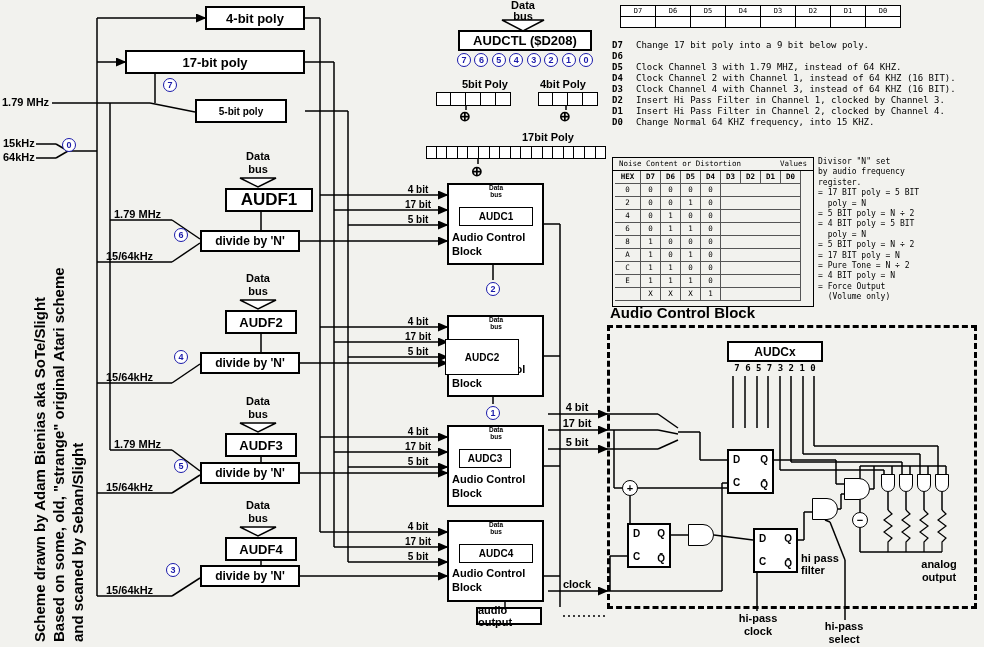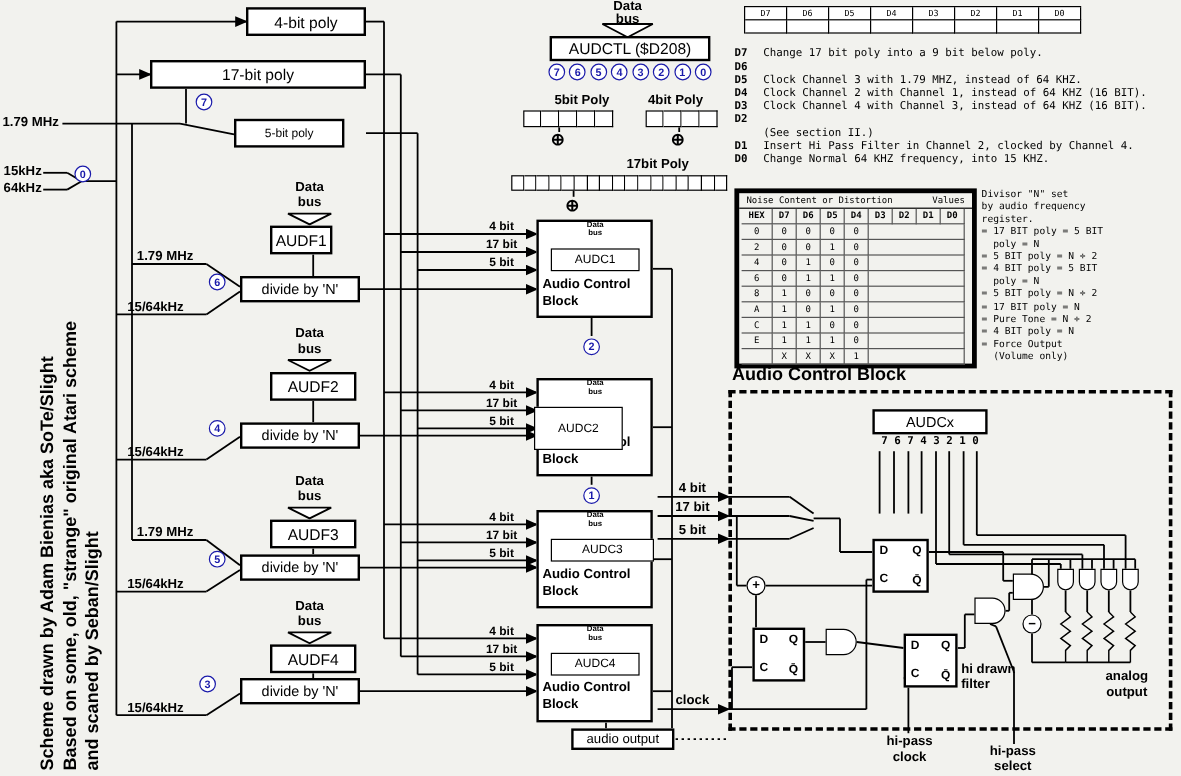--- a/index.html
+++ b/index.html
@@ -1,39 +1,39 @@
 <!DOCTYPE html>
 <html><head>
 <meta charset="utf-8">
 <style>
   *{margin:0;padding:0;box-sizing:border-box}
   html,body{width:984px;height:647px}
   body{position:relative;background:#f2f2ee;font-family:"Liberation Sans",sans-serif;color:#000;overflow:hidden}
   svg.wires{position:absolute;left:0;top:0;z-index:0}
-  .box{position:absolute;background:#fff;border:2px solid #000;display:flex;align-items:center;justify-content:center;font-weight:normal;z-index:1}
+  .box{position:absolute;background:#fff;border:2px solid #000;display:flex;align-items:center;justify-content:center;font-weight:bold;z-index:1}
   .thin{border-width:1.5px}
   .lbl{position:absolute;font-weight:bold;white-space:nowrap;z-index:1}
   .ctr{text-align:center}
   .rgt{text-align:center}
   .mono{font-family:"DejaVu Sans Mono",monospace}
   .circ{position:absolute;width:14px;height:14px;border:1.5px solid #1a1aaa;border-radius:50%;background:#fff;color:#1a1aaa;font-size:9px;font-weight:bold;display:flex;align-items:center;justify-content:center;z-index:2}
   .circ2{width:14px;height:14px;border:1.5px solid #1a1aaa;border-radius:50%;background:#fff;color:#1a1aaa;font-size:9px;font-weight:bold;display:flex;align-items:center;justify-content:center}
   .circk{position:absolute;width:16px;height:16px;border:1.5px solid #000;border-radius:50%;background:#fff;font-size:11px;font-weight:bold;display:flex;align-items:center;justify-content:center;z-index:2}
   .bitrow{position:absolute;display:flex;justify-content:space-between;z-index:1}
   .cellrow{position:absolute;display:flex;z-index:1}
   .cellrow i{display:block;background:#fff;border:1px solid #000;border-left:none}
   .cellrow i:first-child{border-left:1px solid #000}
   .xor{position:absolute;font-size:14px;font-weight:bold;line-height:14px;z-index:1}
   .reggrid{position:absolute;display:grid;grid-template-columns:repeat(8,35px);grid-auto-rows:11px;border-left:1px solid #000;border-top:1px solid #000;background:#fff;z-index:1}
   .rcell{border-right:1px solid #000;border-bottom:1px solid #000;font-family:"DejaVu Sans Mono",monospace;font-size:7px;line-height:10px;text-align:center}
   .bdwrap{position:absolute;font-family:"DejaVu Sans Mono",monospace;font-size:9px;line-height:11px;z-index:1}
   .bdrow{display:flex}
   .bdbit{width:24px;flex:none;font-weight:bold}
   .bdrow2{padding-left:24px}
-  .ntable{position:absolute;border:4px solid #000000;z-index:1}
+  .ntable{position:absolute;border:1px solid #000000;z-index:1}
   .ntitle{display:flex;justify-content:space-between;font-family:"DejaVu Sans Mono",monospace;font-size:7.5px;line-height:12px;padding:0 6px;border-bottom:1px solid #000}
   .ngrid{display:grid;grid-template-columns:26px repeat(8,20px);grid-auto-rows:13px;margin-left:2px}
   .ncell{border-right:1px solid #555;border-bottom:1px solid #555;font-family:"DejaVu Sans Mono",monospace;font-size:7.5px;line-height:12px;text-align:center}
   .nhead{font-weight:bold}
   .notes{position:absolute;font-family:"DejaVu Sans Mono",monospace;font-size:8px;line-height:10.4px;z-index:1}
   .noteline{white-space:pre}
   .dashbox{position:absolute;border:3px dashed #000;z-index:1}
   .ff{position:absolute;background:#fff;border:2px solid #000;font-weight:bold;font-size:10px;z-index:2}
   .ff span{position:absolute}
   .gate-r{position:absolute;background:#fff;border:1.5px solid #000;border-radius:0 12px 12px 0;z-index:2}
@@ -278,21 +278,21 @@
     <i style="width: 10.6px; height: 13px;"></i>
     <i style="width: 10.6px; height: 13px;"></i>
     <i style="width: 10.6px; height: 13px;"></i>
   </div>
 <div class="xor" style="left:471px;top:164px">⊕</div>
 
 <div class="lbl ctr" style="left:228px;top:150px;width:60px;font-size:11px;line-height:13px">
   <div>Data</div>
   <div>bus</div>
 </div>
-<div class="box" style="left:225px;top:188px;width:52px;height:24px;font-size:13px">AUDF1</div>
+<div class="box" style="left:225px;top:188px;width:88px;height:24px;font-size:17px">AUDF1</div>
 <div class="box" style="left:200px;top:230px;width:100px;height:22px;font-size:12px">divide by 'N'</div>
 <div class="circ" style="left:174px;top:228px">6</div>
 <div class="lbl" style="left:114px;top:208px;font-size:11px">1.79 MHz</div>
 <div class="lbl" style="left:106px;top:250px;font-size:11px">15/64kHz</div>
 <div class="lbl rgt" style="left:392px;top:184px;width:52px;font-size:10px">4 bit</div>
 <div class="lbl rgt" style="left:392px;top:199px;width:52px;font-size:10px">17 bit</div>
 <div class="lbl rgt" style="left:392px;top:214px;width:52px;font-size:10px">5 bit</div>
 <div class="box" style="left:447px;top:183px;width:97px;height:82px;background:#fff"></div>
 <div class="lbl ctr" style="left:473px;top:184px;width:46px;font-size:6.5px;line-height:7px">
   <div>Data</div>
@@ -338,21 +338,21 @@
 <div class="lbl" style="left:114px;top:438px;font-size:11px">1.79 MHz</div>
 <div class="lbl" style="left:106px;top:481px;font-size:11px">15/64kHz</div>
 <div class="lbl rgt" style="left:392px;top:426px;width:52px;font-size:10px">4 bit</div>
 <div class="lbl rgt" style="left:392px;top:441px;width:52px;font-size:10px">17 bit</div>
 <div class="lbl rgt" style="left:392px;top:456px;width:52px;font-size:10px">5 bit</div>
 <div class="box" style="left:447px;top:425px;width:97px;height:82px;background:#fff"></div>
 <div class="lbl ctr" style="left:473px;top:426px;width:46px;font-size:6.5px;line-height:7px">
   <div>Data</div>
   <div>bus</div>
 </div>
-<div class="box thin" style="left:459px;top:449px;width:86px;height:19px;font-size:10px;z-index:2">AUDC3</div>
+<div class="box thin" style="left:459px;top:449px;width:52px;height:19px;font-size:10px;z-index:2">AUDC3</div>
 <div class="lbl" style="left:452px;top:472px;font-size:11px;line-height:14px">
   <div>Audio Control</div>
   <div>Block</div>
 </div>
 
 <div class="lbl ctr" style="left:228px;top:499px;width:60px;font-size:11px;line-height:13px">
   <div>Data</div>
   <div>bus</div>
 </div>
 <div class="box" style="left:225px;top:537px;width:72px;height:24px;font-size:13px">AUDF4</div>
@@ -366,21 +366,21 @@
 <div class="lbl ctr" style="left:473px;top:521px;width:46px;font-size:6.5px;line-height:7px">
   <div>Data</div>
   <div>bus</div>
 </div>
 <div class="box thin" style="left:459px;top:544px;width:74px;height:19px;font-size:10px;z-index:2">AUDC4</div>
 <div class="lbl" style="left:452px;top:566px;font-size:11px;line-height:14px">
   <div>Audio Control</div>
   <div>Block</div>
 </div>
 
-<div class="box" style="left:476px;top:607px;width:86px;height:18px;font-size:11px">audio output</div>
+<div class="box" style="left:476px;top:607px;width:66px;height:18px;font-size:11px">audio output</div>
 
 <div class="reggrid" style="left:620px;top:5px">
     <div class="rcell">D7</div>
     <div class="rcell">D6</div>
     <div class="rcell">D5</div>
     <div class="rcell">D4</div>
     <div class="rcell">D3</div>
     <div class="rcell">D2</div>
     <div class="rcell">D1</div>
     <div class="rcell">D0</div>
@@ -409,22 +409,22 @@
     <div class="bdrow">
       <span class="bdbit">D4</span>
       <span>Clock Channel 2 with Channel 1, instead of 64 KHZ (16 BIT).</span>
     </div>
     <div class="bdrow">
       <span class="bdbit">D3</span>
       <span>Clock Channel 4 with Channel 3, instead of 64 KHZ (16 BIT).</span>
     </div>
     <div class="bdrow">
       <span class="bdbit">D2</span>
-    </div>
-    <div class="bdrow2">(See section II.)</div>
+      <span>Insert Hi Pass Filter in Channel 1, clocked by Channel 3.</span>
+    </div>
     <div class="bdrow">
       <span class="bdbit">D1</span>
       <span>Insert Hi Pass Filter in Channel 2, clocked by Channel 4.</span>
     </div>
     <div class="bdrow">
       <span class="bdbit">D0</span>
       <span>Change Normal 64 KHZ frequency, into 15 KHZ.</span>
     </div>
   </div>
 
@@ -513,21 +513,21 @@
     <div class="noteline">= Pure Tone = N ÷ 2</div>
     <div class="noteline">= 4 BIT poly = N</div>
     <div class="noteline">= Force Output</div>
     <div class="noteline">  (Volume only)</div>
   </div>
 
 <div class="lbl" style="left:610px;top:304px;font-size:15px">Audio Control Block</div>
 <div class="dashbox" style="left:607px;top:325px;width:370px;height:284px"></div>
 
 <div class="box" style="left:727px;top:341px;width:96px;height:21px;font-size:12px">AUDCx</div>
-<div class="lbl ctr mono" style="left:727px;top:363px;width:96px;font-size:9px">7 6 7 4 3 2 1 0</div>
+<div class="lbl ctr mono" style="left:727px;top:363px;width:96px;font-size:9px">7 6 5 7 3 2 1 0</div>
 
 <div class="lbl rgt" style="left:549px;top:401px;width:56px;font-size:11px">4 bit</div>
 <div class="lbl rgt" style="left:549px;top:417px;width:56px;font-size:11px">17 bit</div>
 <div class="lbl rgt" style="left:549px;top:436px;width:56px;font-size:11px">5 bit</div>
 <div class="lbl rgt" style="left:549px;top:578px;width:56px;font-size:11px">clock</div>
 
 <div class="circk" style="left:622px;top:480px">+</div>
 <div class="circk" style="left:852px;top:512px">−</div>
 
 <div class="ff" style="left:727px;top:449px;width:47px;height:45px">
@@ -551,21 +551,21 @@
 
 <div class="gate-r" style="left:688px;top:524px;width:26px;height:22px"></div>
 <div class="gate-r" style="left:812px;top:498px;width:26px;height:22px"></div>
 <div class="gate-r" style="left:844px;top:478px;width:26px;height:22px"></div>
 <div class="gate-d" style="left:881px;top:474px;width:14px;height:18px"></div>
 <div class="gate-d" style="left:899px;top:474px;width:14px;height:18px"></div>
 <div class="gate-d" style="left:917px;top:474px;width:14px;height:18px"></div>
 <div class="gate-d" style="left:935px;top:474px;width:14px;height:18px"></div>
 
 <div class="lbl" style="left:801px;top:552px;font-size:11px;line-height:12px">
-  <div>hi drawn</div>
+  <div>hi pass</div>
   <div>filter</div>
 </div>
 <div class="lbl ctr" style="left:901px;top:558px;width:76px;font-size:11px;line-height:13px">
   <div>analog</div>
   <div>output</div>
 </div>
 <div class="lbl ctr" style="left:726px;top:612px;width:64px;font-size:11px;line-height:13px">
   <div>hi-pass</div>
   <div>clock</div>
 </div>

